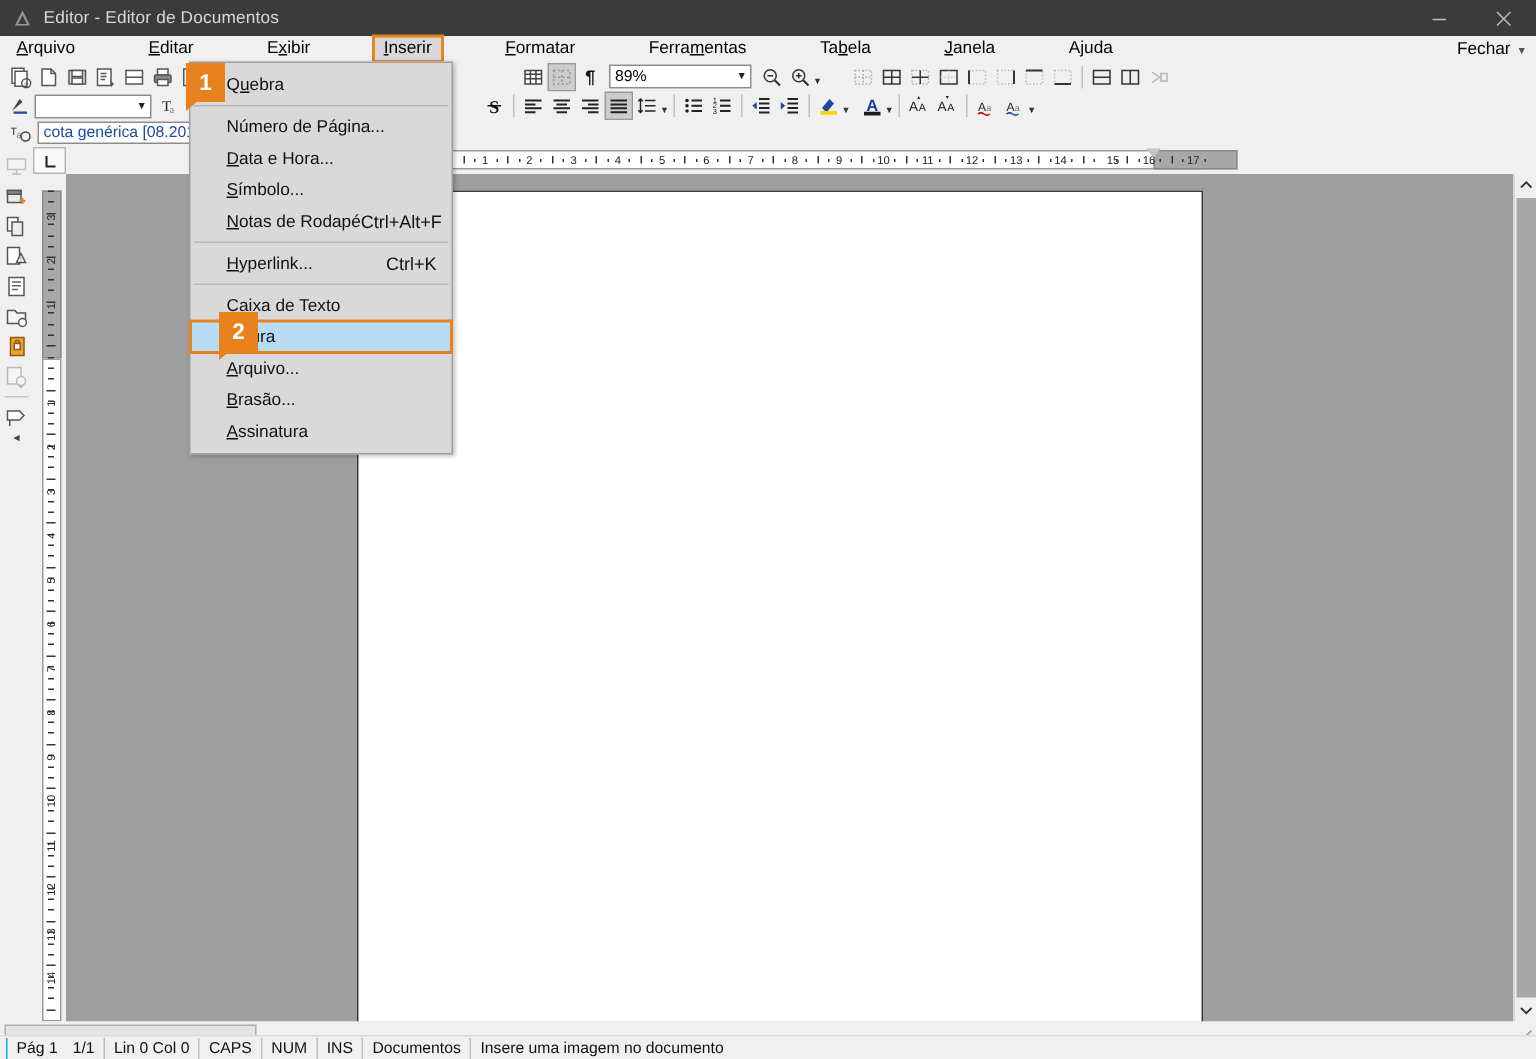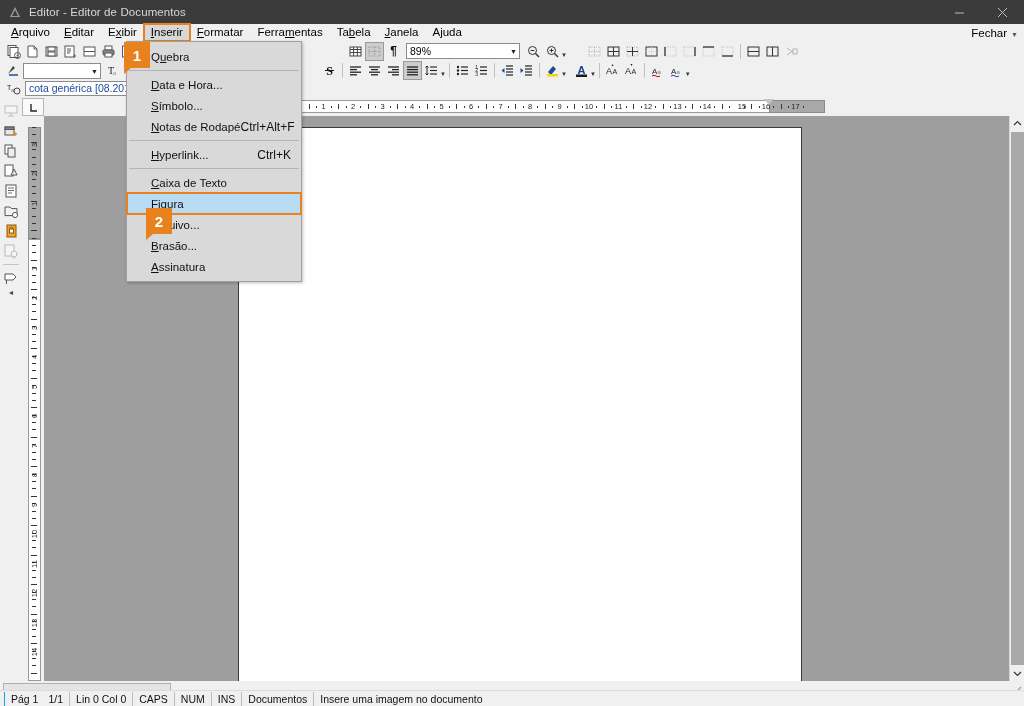--- a/index.html
+++ b/index.html
@@ -25,21 +25,21 @@
   .titlebar-title { font-size: 11.5px; color: #d8d8d8; letter-spacing: .1px; }
   .win-btns { position: absolute; right: 0; top: 0; height: 24px; display: flex; }
   .win-btn {
     width: 43px; height: 24px; display: flex; align-items: center; justify-content: center;
     color: #bdbdbd; font-size: 13px;
   }
 
   
   .menubar {
     position: absolute; left: 0; top: 24px; width: 1024px; height: 17px;
-    background: #f0f0f0; display: flex; align-items: center; padding-left: 4px;
+    background: #f0f0f0; display: flex; align-items: center; padding-left: 4px; gap: 35px;
   }
   .menu-item {
     padding: 1px 7px 2px 7px; font-size: 11.5px; color: #000; cursor: default;
     position: relative; line-height: 14px;
   }
   .menu-item u { text-decoration: underline; }
   .menu-item.active {
     background: #d8d8d8;
     outline: 2px solid #e8821e;
     outline-offset: -1px;
@@ -70,21 +70,21 @@
 
   .combo {
     height: 16px; background: #fff; border: 1px solid #8c8c8c;
     display: flex; align-items: center; font-size: 10.5px; padding-left: 3px;
     position: relative;
   }
   .combo .arrow {
     position: absolute; right: 2px; top: 50%; transform: translateY(-50%);
     font-size: 7px; color: #222;
   }
-  .zoomfield { width: 114px; margin-left: 3px; }
+  .zoomfield { width: 95px; margin-left: 3px; }
   .stylefield { width: 78px; }
 
   .tb3-field {
     height: 15px; background: #fff; border: 1px solid #8c8c8c;
     font-size: 10.5px; color: #1a4b9c; padding: 0 3px; line-height: 13px;
     display: flex; align-items: center; overflow: hidden; white-space: nowrap;
   }
 
   
   .sidebar {
@@ -922,20 +922,23 @@
     <div class="sb-cell">Documentos</div>
     <div class="sb-cell last">Insere uma imagem no documento</div>
   </div>
 
   <div class="dropdown" id="dropdown">
       <div class="dd-item">
         <span class="lbl">Q<u>u</u>ebra</span>
       </div>
       <div class="dd-sep"></div>
       <div class="dd-item">
+        <span class="lbl">Número de Pá<u>g</u>ina...</span>
+      </div>
+      <div class="dd-item">
         <span class="lbl"><u>D</u>ata e Hora...</span>
       </div>
       <div class="dd-item">
         <span class="lbl"><u>S</u>ímbolo...</span>
       </div>
       <div class="dd-item">
         <span class="lbl"><u>N</u>otas de Rodapé</span>
         <span class="shortcut">Ctrl+Alt+F</span>
       </div>
       <div class="dd-sep"></div>

